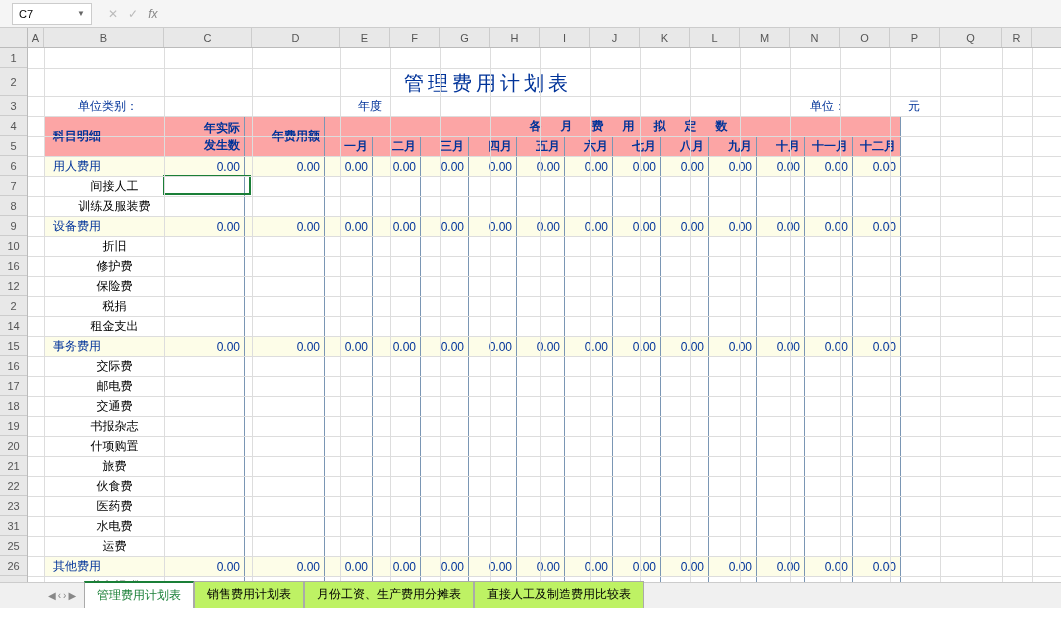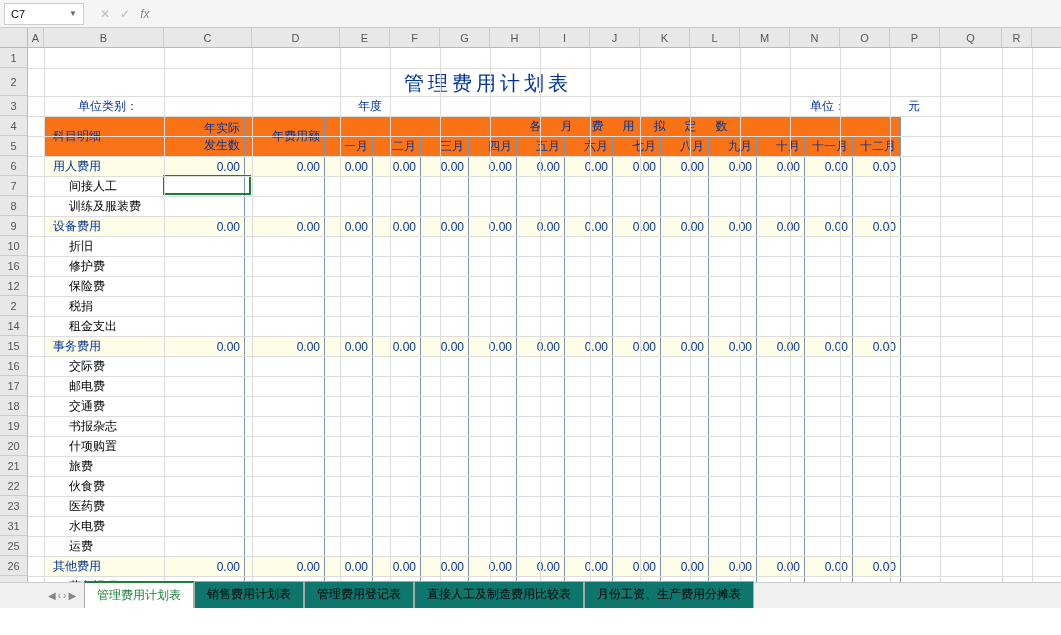--- a/index.html
+++ b/index.html
@@ -1,18 +1,18 @@
 <!DOCTYPE html>
 <html><head>
 <meta charset="utf-8">
 <style>
 * { box-sizing: border-box; margin: 0; padding: 0; }
 body { font-family: "Microsoft YaHei", SimSun, Arial, sans-serif; font-size: 12px; background: #fff; overflow: hidden; }
 
-.formula-bar { height: 28px; display: flex; align-items: center; border-bottom: 1px solid #ccc; background: #f5f5f5; padding: 2px 4px; gap: 8px; }
+.formula-bar { height: 28px; display: flex; align-items: center; border-bottom: 1px solid #ccc; background: #f5f5f5; padding: 2px 12px; gap: 8px; }
 .name-box { width: 80px; height: 22px; border: 1px solid #ccc; background: #fff; padding: 0 6px; display: flex; align-items: center; justify-content: space-between; }
 .name-box span { font-size: 11px; }
 .name-box .dd { font-size: 8px; color: #666; }
 .fx-controls { display: flex; align-items: center; gap: 10px; padding: 0 8px; color: #bbb; }
 .fx-controls .fx { font-style: italic; color: #888; }
 .formula-input { flex: 1; height: 22px; border: none; background: transparent; }
 
 .sheet-area { position: relative; height: 580px; overflow: hidden; background: #fff; }
 .corner { position: absolute; top: 0; left: 0; width: 28px; height: 20px; background: #e8e8e8; border-right: 1px solid #bbb; border-bottom: 1px solid #bbb; }
 .col-headers { position: absolute; top: 0; left: 28px; right: 0; height: 20px; display: flex; background: #e8e8e8; border-bottom: 1px solid #bbb; }
@@ -27,34 +27,34 @@
 
 .title { position: absolute; top: 22px; left: 0; width: 920px; text-align: center; font-size: 20px; font-family: SimSun, serif; color: #003399; letter-spacing: 4px; }
 .label-row { position: absolute; top: 50px; font-size: 12px; color: #003399; }
 .lbl1 { left: 50px; }
 .lbl2 { left: 330px; }
 .lbl3 { left: 782px; }
 .lbl4 { left: 880px; }
 
 .tbl { position: absolute; top: 68px; left: 16px; border-collapse: collapse; }
 .tbl th, .tbl td { border: 1px solid #7a96b4; font-size: 12px; height: 20px; padding: 0 4px; }
-.tbl th { background: #f97316; color: #003399; font-weight: normal; text-align: center; font-family: SimSun, serif; }
+.tbl th { background: #fca5a5; color: #003399; font-weight: bold; text-align: center; font-family: SimSun, serif; }
 .tbl .subj { text-align: left; padding-left: 8px; width: 120px; }
-.tbl .indent { padding-left: 24px; }
+.tbl .indent { padding-left: 24px; text-align: center; }
 .tbl .cat { background: #fdfde8; color: #003399; }
 .tbl .num { text-align: right; width: 48px; font-family: Arial; }
 .tbl .numw { text-align: right; width: 80px; font-family: Arial; }
 .tbl th.hspan { letter-spacing: 8px; padding-left: 44px; }
 
 .sel-cell { position: absolute; border: 2px solid #1a7f37; pointer-events: none; }
 
 .sheet-tabs { position: absolute; bottom: 0; left: 0; right: 0; height: 26px; background: #f0f0f0; border-top: 1px solid #ccc; display: flex; align-items: flex-end; padding-left: 40px; }
 .tab-nav { display: flex; gap: 2px; padding: 0 8px; align-items: center; height: 100%; }
 .tab-nav span { font-size: 10px; color: #888; cursor: pointer; }
-.tab { padding: 4px 12px; font-size: 12px; border: 1px solid #aaa; border-bottom: none; background: #0f766e; cursor: pointer; white-space: nowrap; }
+.tab { padding: 4px 12px; font-size: 12px; border: 1px solid #aaa; border-bottom: none; background: #bef264; cursor: pointer; white-space: nowrap; }
 .tab.active { background: #fff; color: #1a7f37; border-top: 2px solid #1a7f37; }
 </style>
 </head>
 <body>
 
 <div class="formula-bar">
   <div class="name-box">
     <span>C7</span>
     <span class="dd">▼</span>
   </div>
@@ -573,18 +573,17 @@
   <div class="sheet-tabs">
     <div class="tab-nav">
       <span>◀</span>
       <span>‹</span>
       <span>›</span>
       <span>▶</span>
     </div>
     <div id="tabs" style="display:flex">
         <div class="tab active">管理费用计划表</div>
         <div class="tab">销售费用计划表</div>
-        <div class="tab">管理费用登记表</div>
+        <div class="tab">月份工资、生产费用分摊表</div>
         <div class="tab">直接人工及制造费用比较表</div>
-        <div class="tab">月份工资、生产费用分摊表</div>
       </div>
   </div>
 </div>
 
 </body></html>

